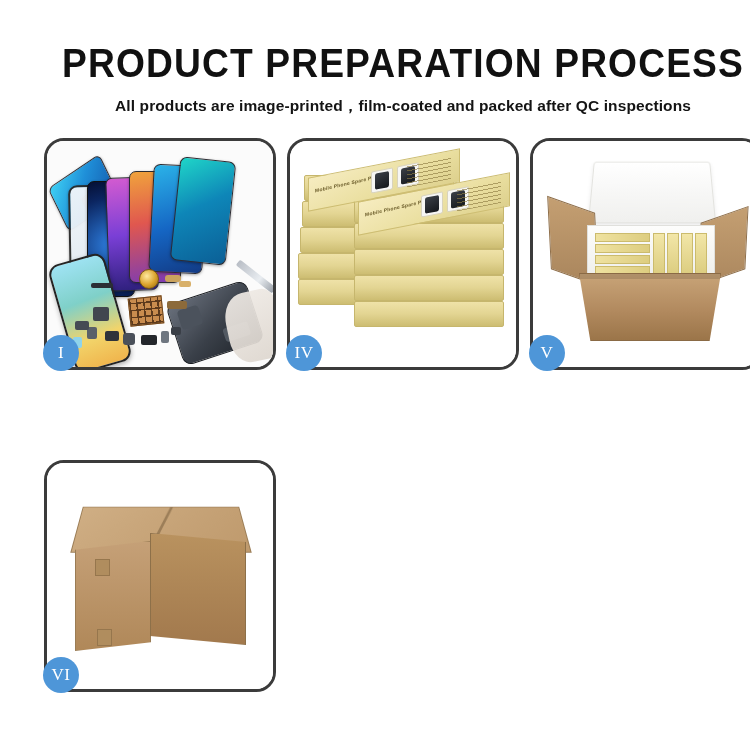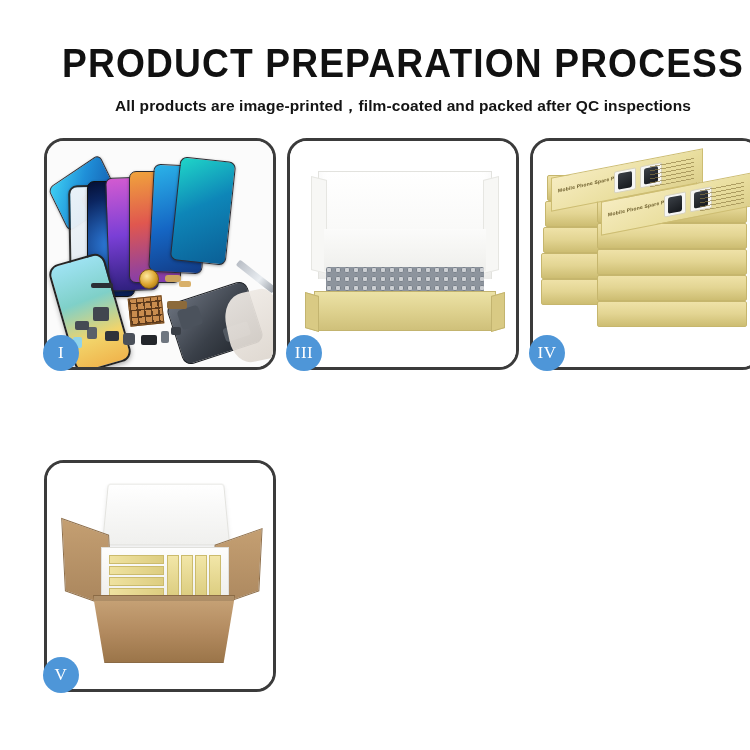--- a/index.html
+++ b/index.html
@@ -402,29 +402,20 @@
         <span class="sp s9"></span>
         <span class="sp s10"></span>
         <span class="sp s11"></span>
         <span class="sp s13"></span>
         <span class="sp s14"></span>
       </div>
       <div class="badge">I</div>
     </div>
 
 
-    <div class="panel">
-      <div class="panel-inner p3">
-        <div class="b3-lid"></div>
-        <div class="b3-foam"></div>
-        <div class="b3-bubble"></div>
-        <div class="b3-body"></div>
-      </div>
-      <div class="badge">III</div>
-    </div>
 
     <div class="panel">
       <div class="panel-inner p4">
         <div class="stack">
           <div class="sbox r5"></div>
           <div class="sbox r4"></div>
           <div class="sbox r3"></div>
           <div class="sbox r2"></div>
           <div class="sbox r1"></div>
           <div class="sbox sbox2 t5"></div>
@@ -475,15 +466,25 @@
               <i></i>
               <i></i>
               <i></i>
             </div>
         </div>
         <div class="v-body"></div>
       </div>
       <div class="badge">V</div>
     </div>
 
+    <div class="panel">
+      <div class="panel-inner p6">
+        <div class="c6-top"></div>
+        <div class="c6-left"></div>
+        <div class="c6-right"></div>
+        <div class="c6-tape t1"></div>
+        <div class="c6-tape t2"></div>
+      </div>
+      <div class="badge">VI</div>
+    </div>
 
   </div>
 </div>
 
 </body></html>

